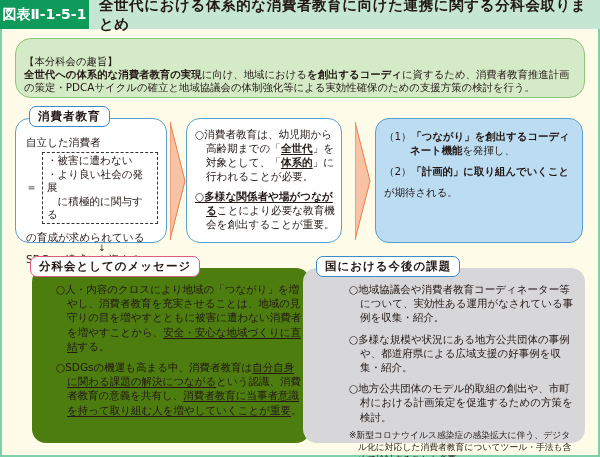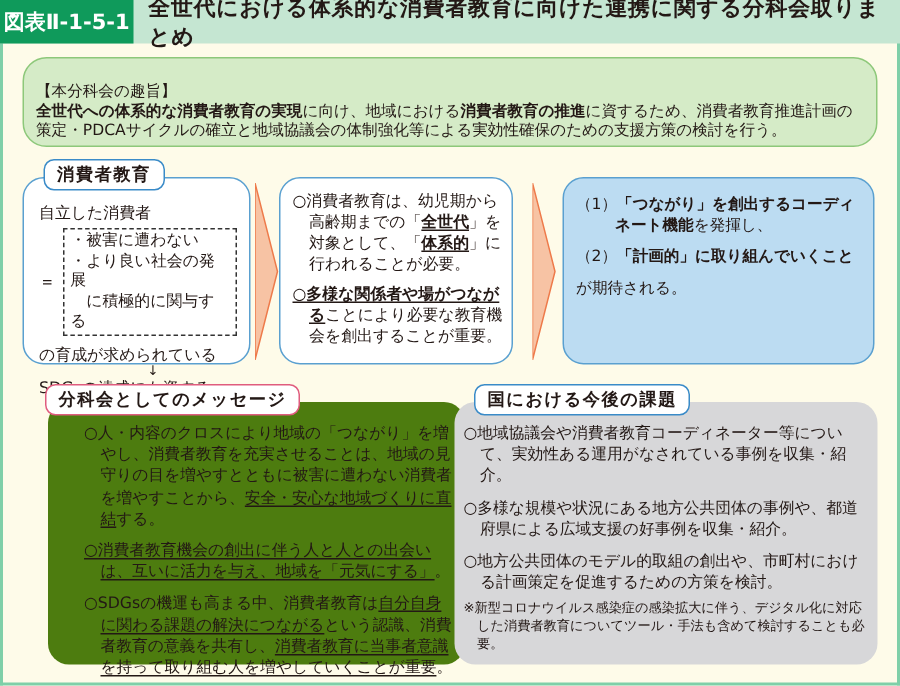--- a/index.html
+++ b/index.html
@@ -114,36 +114,36 @@
     }
     .box-msg p { text-indent: -11px; padding-left: 11px; margin-bottom: 7px; }
 
     .box-nat {
       left: 303px; top: 268px; width: 282px; height: 175px;
       background: #d7d7d9;
       padding: 14px 8px 4px 6px;
       font-size: 10.5px;
       line-height: 14.2px;
     }
-    .box-nat p { text-indent: -11px; padding-left: 11px; margin-bottom: 7px; }
+    .box-nat p { text-indent: -11px; padding-left: 11px; margin-bottom: 7px; margin-left: 40px; }
     .box-nat .note { font-size: 8.8px; line-height: 12px; text-indent: -9px; padding-left: 9px; margin-top: -2px; }
   </style>
 </head>
 <body>
 
 <div class="frame"></div>
 
 <div class="header">
   <div class="header-tag">図表Ⅱ-1-5-1</div>
   <div class="header-title">全世代における体系的な消費者教育に向けた連携に関する分科会取りまとめ</div>
 </div>
 
 <div class="summary">
   <div>【本分科会の趣旨】</div>
-  <div><b>全世代への体系的な消費者教育の実現</b><span>に向け、地域における</span><b>消費者教育の推進</b><span>に資するため、消費者教育推進計画の策定・PDCAサイクルの確立と地域協議会の体制強化等による実効性確保のための支援方策の検討を行う。</span></div>
+  <div><b>全世代への体系的な消費者教育の実現</b><span>に向け、地域における</span><b>を創出するコーディ</b><span>に資するため、消費者教育推進計画の策定・PDCAサイクルの確立と地域協議会の体制強化等による実効性確保のための支援方策の検討を行う。</span></div>
 </div>
 
 <div class="box box-edu">
   <div class="edu-row">自立した消費者</div>
   <div class="dash-wrap">
     <span class="eq">＝</span>
     <div class="dash-box">
       <div>・被害に遭わない</div>
       <div>・より良い社会の発展</div>
       <div>　に積極的に関与する</div>
@@ -170,21 +170,20 @@
 
 <div class="box box-right">
   <div class="line"><span>（1）</span><b>「つながり」を創出するコーディ</b></div>
   <div class="line indent"><b>ネート機能</b><span>を発揮し、</span></div>
   <div class="line"><span>（2）</span><b>「計画的」に取り組んでいくこと</b></div>
   <div class="line">が期待される。</div>
 </div>
 
 <div class="box box-msg">
   <p><span>○人・内容のクロスにより地域の「つながり」を増やし、消費者教育を充実させることは、地域の見守りの目を増やすとともに被害に遭わない消費者を増やすことから、</span><span class="u">安全・安心な地域づくりに直結</span><span>する。</span></p>
-  <p><span class="u">○消費者教育機会の創出に伴う人と人との出会いは、互いに活力を与え、</span><span class="u">地域を「元気にする」</span><span>。</span></p>
   <p><span>○SDGsの機運も高まる中、消費者教育は</span><span class="u">自分自身に関わる課題の解決につながる</span><span>という認識、消費者教育の意義を共有し、</span><span class="u">消費者教育に当事者意識を持って取り組む人を増やしていくことが重要</span><span>。</span></p>
 </div>
 <div class="label-pill pill-pink" style="left:30px; top:256px;">分科会としてのメッセージ</div>
 
 <div class="box box-nat">
   <p>○地域協議会や消費者教育コーディネーター等について、実効性ある運用がなされている事例を収集・紹介。</p>
   <p>○多様な規模や状況にある地方公共団体の事例や、都道府県による広域支援の好事例を収集・紹介。</p>
   <p>○地方公共団体のモデル的取組の創出や、市町村における計画策定を促進するための方策を検討。</p>
   <p class="note">※新型コロナウイルス感染症の感染拡大に伴う、デジタル化に対応した消費者教育についてツール・手法も含めて検討することも必要。</p>
 </div>

